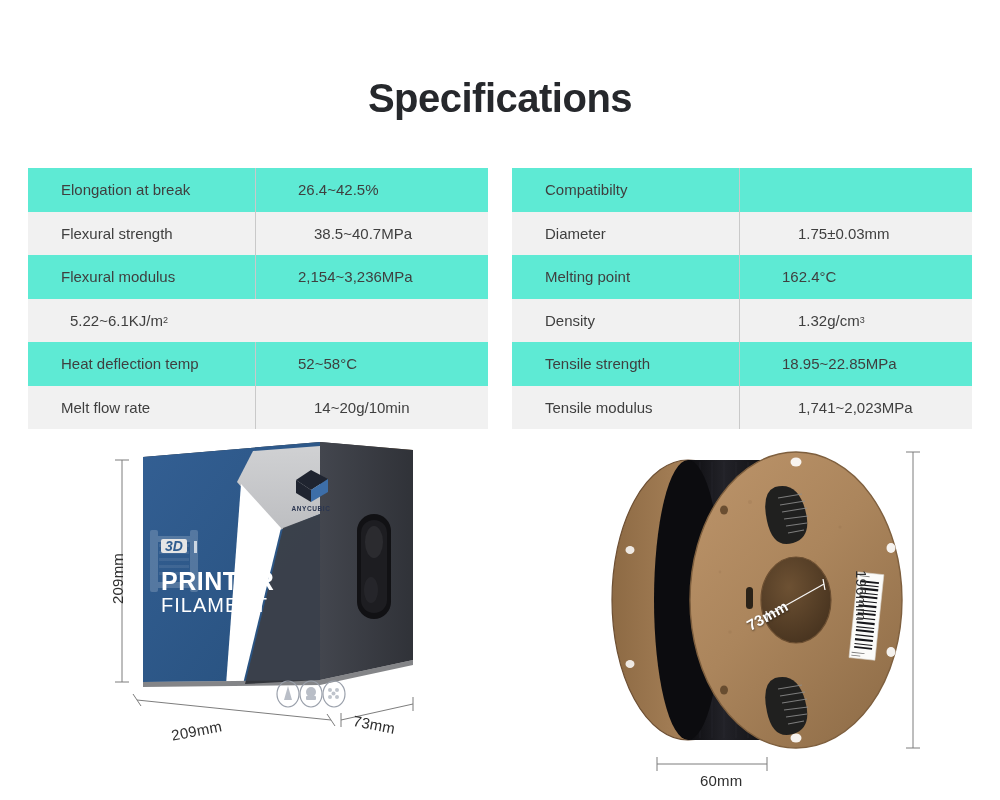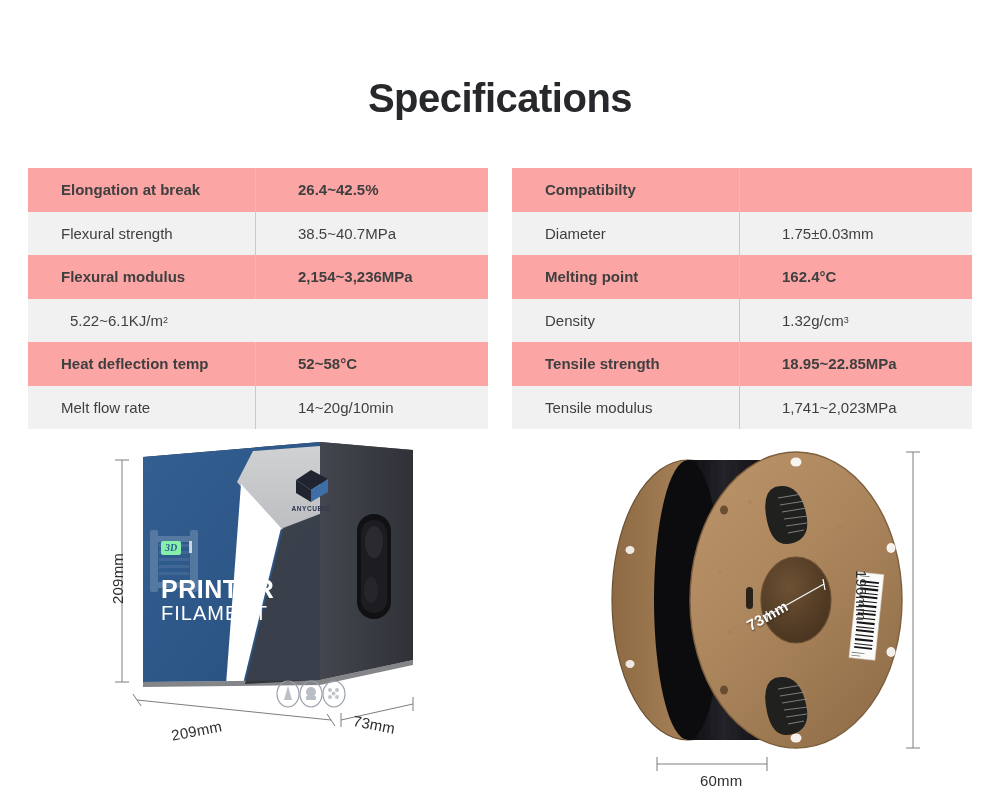--- a/index.html
+++ b/index.html
@@ -40,22 +40,22 @@
     border-collapse: collapse;
   }
   .spec-table.left  { left: 28px; }
   .spec-table.right { left: 512px; }
 
   .spec-row {
     display: flex;
     height: 43.5px;
     align-items: center;
   }
-  .spec-row.odd  { background: #fca5a5; font-weight: bold; }
-  .spec-row.even { background: #f1f1f1; }
+  .spec-row.odd  { background: #5eead4; }
+  .spec-row.even { background: #f1f1f1; gap: 16px; }
 
   .spec-key {
     width: 228px;
     box-sizing: border-box;
     padding-left: 33px;
     font-size: 15px;
     color: #3f3f3f;
     border-right: 1px solid #c9c9c9;
     height: 43.5px;
     display: flex;
@@ -267,25 +267,25 @@
     <div style="position:absolute;left:186px;top:36px;width:60px;text-align:center;">
       <svg width="42" height="36" viewBox="0 0 42 36" style="display:block;margin:0 auto;">
         <polygon points="21,2 38,11 21,22 6,12" fill="#1f2430"></polygon>
         <polygon points="6,12 21,22 21,34 6,25" fill="#1f2430"></polygon>
         <polygon points="21,22 38,11 38,24 21,34" fill="#3d6ea8"></polygon>
       </svg>
       <div style="font-size:6.5px;font-weight:bold;letter-spacing:0.6px;color:#2a3550;margin-top:1px;">ANYCUBIC</div>
     </div>
 
     <div style="position:absolute;left:66px;top:105px;">
-      <div style="display:inline-block;background:#86efac;color:#2f5d90;font-size:10px;font-weight:bold;
-                  font-style:italic;padding:0 4px;border-radius:2px;line-height:14px;font-family:Liberation Serif, serif;">3D</div>
+      <div style="display:inline-block;background:#e5e5e5;color:#2f5d90;font-size:14px;font-weight:bold;
+                  font-style:italic;padding:0 4px;border-radius:2px;line-height:14px;">3D</div>
       <span style="display:inline-block;width:3px;height:12px;background:#ffffff;opacity:0.7;margin-left:3px;
                    vertical-align:middle;"></span>
-      <div style="color:#ffffff;font-size:25px;font-weight:bold;letter-spacing:0.5px;line-height:28px;margin-top:20px;">PRINTER</div>
+      <div style="color:#ffffff;font-size:25px;font-weight:bold;letter-spacing:0.5px;line-height:28px;margin-top:12px;">PRINTER</div>
       <div style="color:#ffffff;font-size:20px;letter-spacing:1px;line-height:20px;">FILAMENT</div>
     </div>
 
     <svg style="position:absolute;left:180px;top:247px;" width="72" height="30" viewBox="0 0 72 30">
       <g fill="none" stroke="#9aa0ab" stroke-width="1.2">
         <ellipse cx="13" cy="15" rx="11" ry="13"></ellipse>
         <ellipse cx="36" cy="15" rx="11" ry="13"></ellipse>
         <ellipse cx="59" cy="15" rx="11" ry="13"></ellipse>
       </g>
       <g fill="#b9bec7">

